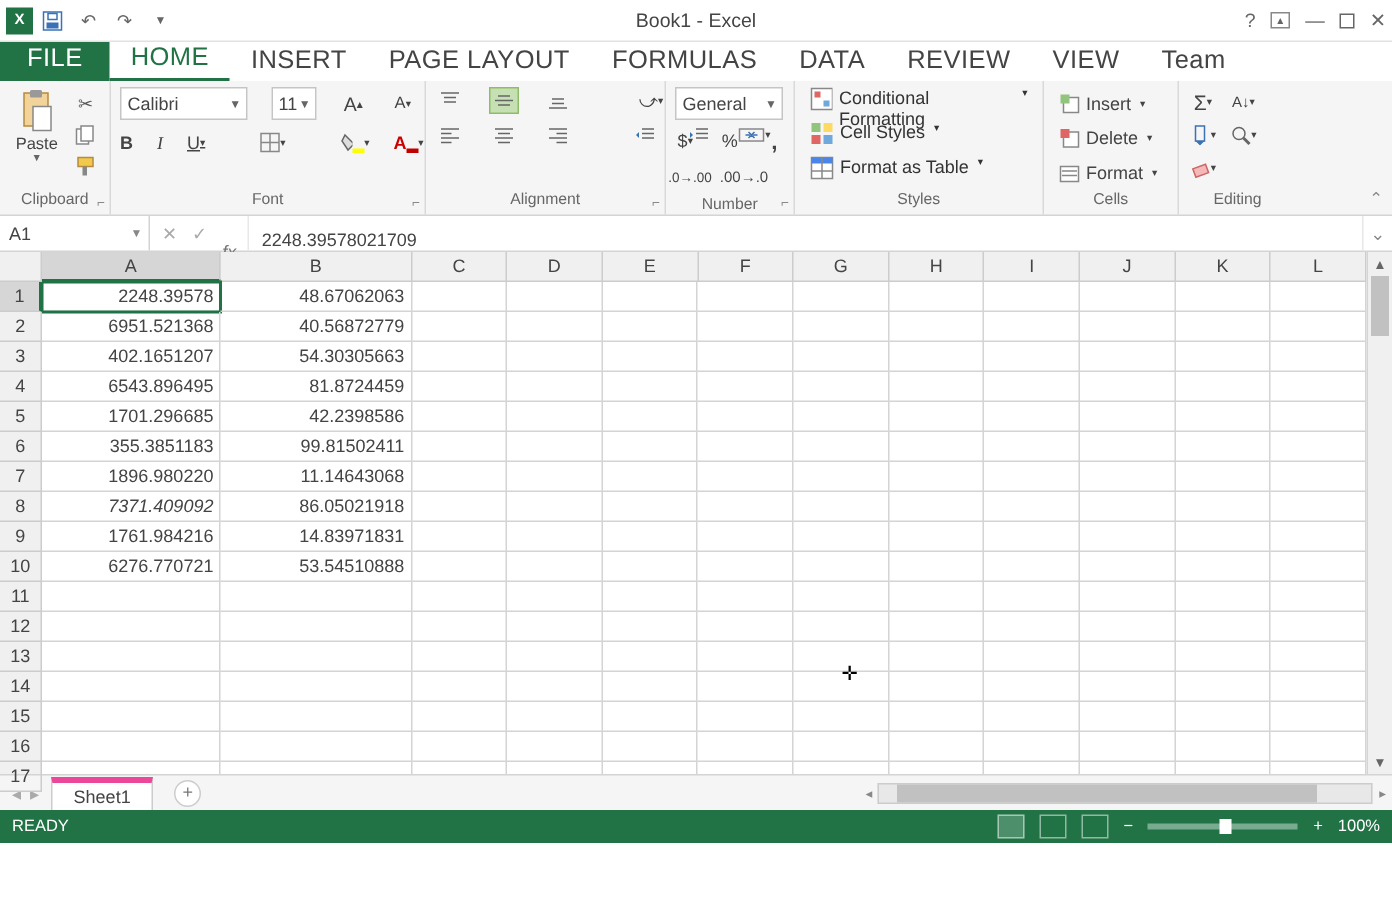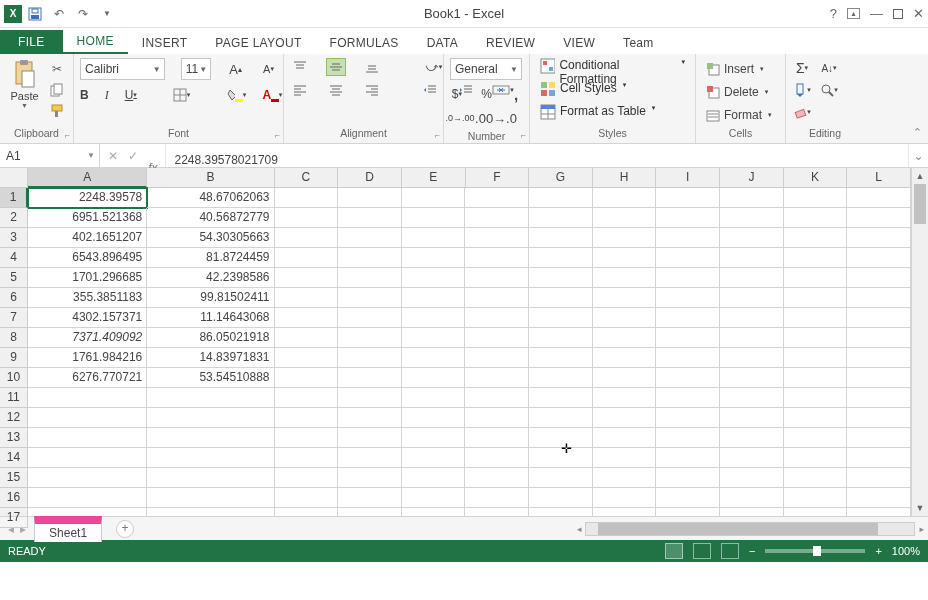--- a/index.html
+++ b/index.html
@@ -9,21 +9,21 @@
 .titlebar { height: 28px; background: #fff; display: flex; align-items: center; position: relative; border-bottom: 1px solid #e1e1e1; }
 .qat { display: flex; align-items: center; gap: 2px; padding-left: 4px; }
 .qat .xl { width: 18px; height: 18px; background: #217346; color: #fff; display: flex; align-items: center; justify-content: center; font-size: 10px; font-weight: bold; }
 .qat-btn { width: 22px; height: 22px; display: flex; align-items: center; justify-content: center; color: #666; cursor: pointer; }
 .title-center { position: absolute; left: 0; right: 0; text-align: center; font-size: 13px; color: #444; pointer-events: none; }
 .title-right { position: absolute; right: 4px; display: flex; gap: 10px; align-items: center; color: #666; }
 .title-right span { cursor: pointer; font-size: 13px; }
 
 
 .tabs { height: 26px; display: flex; align-items: end; background: #fff; padding-left: 0; }
-.tab { padding: 5px 14px 4px; font-size: 12px; color: #444; cursor: pointer; text-transform: uppercase; letter-spacing: 0.3px; }
+.tab { padding: 5px 14px 4px; font-size: 17px; color: #444; cursor: pointer; text-transform: uppercase; letter-spacing: 0.3px; }
 .tab.file { background: #217346; color: #fff; padding: 5px 18px; }
 .tab.active { color: #217346; border-bottom: 2px solid #217346; }
 
 
 .ribbon { height: 90px; background: #f5f5f5; border-bottom: 1px solid #d4d4d4; display: flex; }
 .group { border-right: 1px solid #d9d9d9; padding: 4px 6px 2px; display: flex; flex-direction: column; justify-content: space-between; position: relative; }
 .group-label { text-align: center; font-size: 10.5px; color: #666; padding: 2px 0; }
 .group-body { flex: 1; display: flex; align-items: flex-start; gap: 4px; }
 .dialog-tiny { position: absolute; bottom: 3px; right: 3px; font-size: 9px; color: #888; }
 
@@ -88,21 +88,21 @@
 .grow { display: flex; height: 20px; }
 .cell { border-right: 1px solid #d4d4d4; border-bottom: 1px solid #d4d4d4; font-size: 12px; padding: 0 4px; line-height: 19px; text-align: right; overflow: hidden; white-space: nowrap; }
 .cell.selected { outline: 2px solid #217346; outline-offset: -1px; }
 .vscroll { width: 17px; background: #f0f0f0; border-left: 1px solid #d4d4d4; position: relative; }
 .vscroll-thumb { position: absolute; top: 16px; left: 2px; right: 2px; height: 40px; background: #c1c1c1; }
 .vscroll-arr { position: absolute; left:0; right:0; height:16px; text-align:center; font-size:9px; color:#666; line-height:16px; }
 
 
 .sheettabs { height: 24px; border-top: 1px solid #d4d4d4; display: flex; align-items: center; background: #f5f5f5; }
 .st-nav { padding: 0 8px; color: #aaa; display: flex; gap: 6px; }
-.sheet-tab { background: #fff; border: 1px solid #ccc; border-bottom: none; border-top: 8px solid #ec4899; padding: 2px 14px; font-size: 12px; }
+.sheet-tab { background: #fff; border: 1px solid #ccc; border-bottom: none; border-top: 4px solid #ec4899; padding: 2px 14px; font-size: 12px; }
 .add-sheet { width: 18px; height: 18px; border: 1px solid #ccc; border-radius: 50%; margin-left: 14px; text-align: center; line-height: 15px; color: #777; background:#fff; }
 .hscroll-area { flex: 1; display: flex; justify-content: flex-end; align-items:center; padding-right:4px; }
 .hscroll { width: 330px; height: 14px; background: #e8e8e8; position: relative; border:1px solid #ccc; }
 .hscroll-thumb { position: absolute; left: 12px; width: 280px; top: 0; bottom: 0; background: #c1c1c1; }
 
 
 .status { height: 22px; background: #217346; color: #fff; display: flex; align-items: center; justify-content: space-between; padding: 0 8px; font-size: 11px; }
 .status-right { display: flex; align-items: center; gap: 10px; }
 .view-btn { width: 18px; height: 16px; border: 1px solid rgba(255,255,255,.5); }
 .zoom-slider { width: 100px; height: 4px; background: rgba(255,255,255,.4); position: relative; }
@@ -334,21 +334,21 @@
             <span>General</span>
             <span class="dd">▼</span>
           </div>
         <div class="row">
           <div class="mini">$<span style="font-size:7px">▾</span></div>
           <div class="mini">%</div>
           <div class="mini" style="font-size:15px;font-weight:bold">,</div>
         </div>
         <div class="row">
           <div class="mini" style="font-size:9px">.0→.00</div>
-          <div class="mini" style="font-size:13px">.00→.0</div>
+          <div class="mini" style="font-size:10px">.00→.0</div>
         </div>
       </div>
     </div>
     <div class="group-label">Number</div>
     <span class="dialog-tiny">⌐</span>
   </div>
 
   <div class="group" style="width:166px">
     <div class="group-body">
       <div class="styles-col">
@@ -589,21 +589,21 @@
           <div class="cell" style="width: 64px;"></div>
           <div class="cell" style="width: 64px;"></div>
           <div class="cell" style="width: 64px;"></div>
           <div class="cell" style="width: 64px;"></div>
           <div class="cell" style="width: 64px;"></div>
           <div class="cell" style="width: 64px;"></div>
           <div class="cell" style="width: 64px;"></div>
           <div class="cell" style="width: 64px;"></div>
         </div>
         <div class="grow">
-          <div class="cell" style="width: 120px;">4302.157371</div>
+          <div class="cell" style="width: 120px;">1896.980220</div>
           <div class="cell" style="width: 128px;">11.14643068</div>
           <div class="cell" style="width: 64px;"></div>
           <div class="cell" style="width: 64px;"></div>
           <div class="cell" style="width: 64px;"></div>
           <div class="cell" style="width: 64px;"></div>
           <div class="cell" style="width: 64px;"></div>
           <div class="cell" style="width: 64px;"></div>
           <div class="cell" style="width: 64px;"></div>
           <div class="cell" style="width: 64px;"></div>
           <div class="cell" style="width: 64px;"></div>

